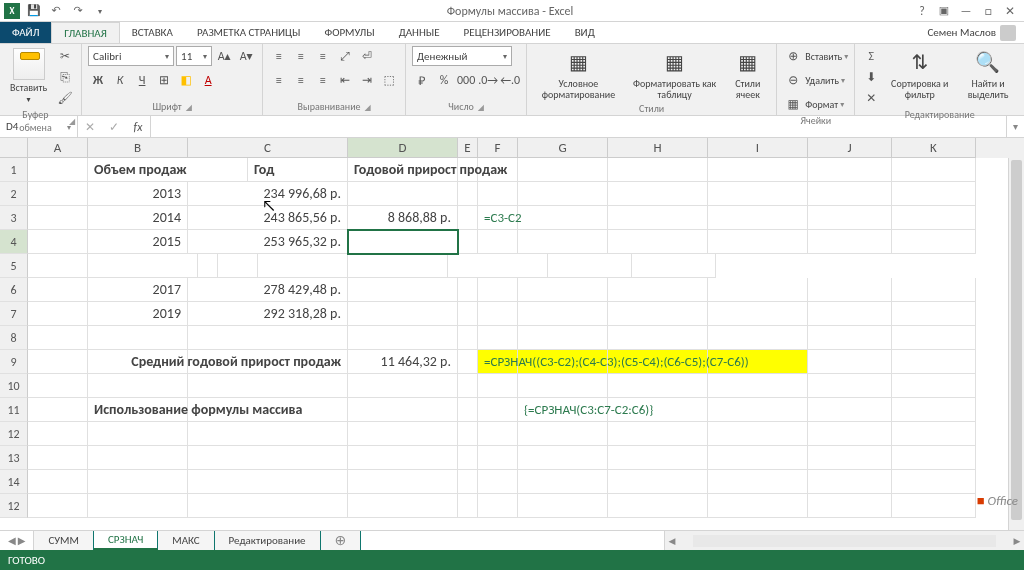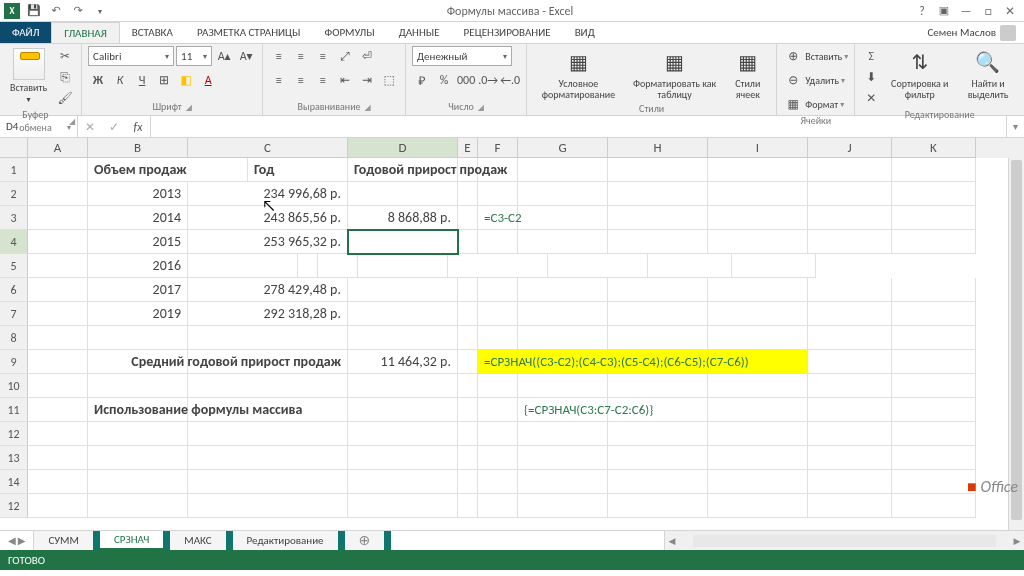--- a/index.html
+++ b/index.html
@@ -69,27 +69,27 @@
 .cell.noclip { overflow: visible; position: relative; }
 .cell.noclip span { position:absolute; left:6px; white-space:nowrap; }
 .vscroll { position:absolute; right:0; top:20px; bottom:0; width:16px; background:#f0f0f0; border-left:1px solid #d4d4d4;}
 .vscroll .thumb{ position:absolute; left:2px; right:2px; top:2px; height:360px; background:#cdcdcd; border-radius:2px;}
 .cursor-arrow { position:absolute; pointer-events:none; font-size:16px; color:#000; z-index:100;}
 
 
 .sheet-tabs { height: 20px; background: #fff; display: flex; align-items: stretch; border-top: 1px solid #d4d4d4; }
 .sheet-nav { display:flex; align-items:center; gap:2px; padding:0 8px; border-right:1px solid #d4d4d4;}
 .sheet-nav div{color:#888; font-size:10px; cursor:pointer;}
-.stab { padding: 0 14px; display: flex; align-items: center; font-size: 11px; color: #444; border-right: 7px solid #0f766e; cursor:pointer; background:#f5f5f5;}
+.stab { padding: 0 14px; display: flex; align-items: center; font-size: 11px; color: #444; border-right: 1px solid #0f766e; cursor:pointer; background:#f5f5f5;}
 .stab.active { background: #fff; border-bottom: 2px solid #217346; color:#217346;}
 .stab.add { color: #888; font-size:14px;}
 .hscroll { flex:0 0 360px; margin-left:auto; border-left:1px solid #d4d4d4; background:#f0f0f0; position:relative; display:flex; align-items:center;}
 .hscroll .track{flex:1; height:12px; margin:0 14px; background:#e8e8e8;}
 .hscroll .arr{width:14px;text-align:center;color:#888;font-size:9px;}
-.office-logo { position:absolute; right:6px; bottom:34px; font-size:16px; color:#888; font-style:italic;}
+.office-logo { position:absolute; right:6px; bottom:22px; font-size:13px; color:#888; font-style:italic;}
 .office-logo b{color:#d83b01; font-style:normal;}
 
 .statusbar { height: 20px; background: #217346; color: #fff; display: flex; align-items: center; padding: 0 8px; font-size: 11px; }
 </style>
 </head>
 <body>
 
 <div class="titlebar">
   <div class="qat">
     <div class="xl-icon">X</div>
@@ -375,21 +375,20 @@
         <div class="cell" style="width: 40px;"></div>
         <div class="cell" style="width: 90px;"></div>
         <div class="cell" style="width: 100px;"></div>
         <div class="cell" style="width: 100px;"></div>
         <div class="cell" style="width: 84px;"></div>
         <div class="cell" style="width: 84px;"></div>
       </div>
       <div class="grow">
         <div class="rh">5</div>
         <div class="cell" style="width: 60px;"></div>
-        <div class="cell right" style="width: 100px;">2016</div>
         <div class="cell right" style="width: 110px;"></div>
         <div class="cell" style="width: 20px;"></div>
         <div class="cell" style="width: 40px;"></div>
         <div class="cell" style="width: 90px;"></div>
         <div class="cell" style="width: 100px;"></div>
         <div class="cell" style="width: 100px;"></div>
         <div class="cell" style="width: 84px;"></div>
         <div class="cell" style="width: 84px;"></div>
       </div>
       <div class="grow">

